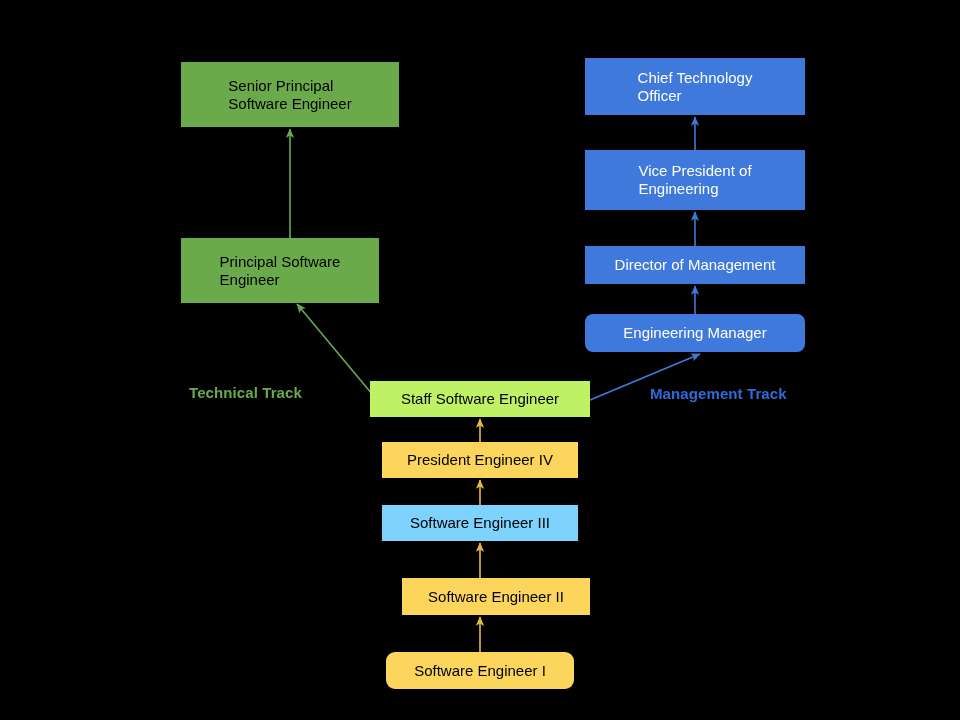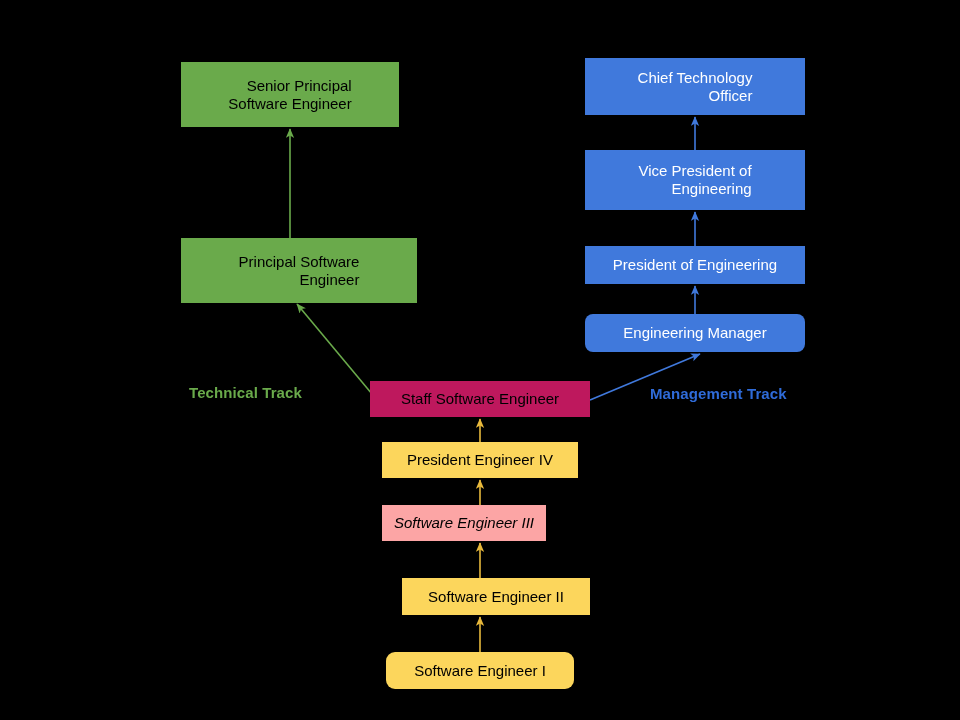--- a/index.html
+++ b/index.html
@@ -26,21 +26,21 @@
     width: 960px;
     height: 720px;
     pointer-events: none;
   }
   .node {
     position: absolute;
     box-sizing: border-box;
     display: flex;
     align-items: center;
     justify-content: center;
-    text-align: right;
+    text-align: left;
     line-height: 1.18;
     font-size: 15px;
     font-family: "Liberation Sans", sans-serif;
     z-index: 2;
   }
   .node-label {
     display: block;
     white-space: pre-line;
     padding: 0 6px;
   }
@@ -83,45 +83,45 @@
         <path d="M 480 578 L 480 543" stroke="#E8B93C" stroke-width="1.6" fill="none" marker-end="url(#arrow-yellow)"></path>
         <path d="M 480 652 L 480 617" stroke="#E8B93C" stroke-width="1.6" fill="none" marker-end="url(#arrow-yellow)"></path>
       </g>
   </svg>
 
   <div id="node-layer">
       <div class="node" style="left: 181px; top: 62px; width: 218px; height: 65px; background: rgb(106, 170, 75); color: rgb(0, 0, 0);">
         <span class="node-label">Senior Principal
 Software Engineer</span>
       </div>
-      <div class="node" style="left: 181px; top: 238px; width: 236px; height: 65px; background: rgb(106, 170, 75); color: rgb(0, 0, 0);">
+      <div class="node" style="left: 181px; top: 238px; width: 198px; height: 65px; background: rgb(106, 170, 75); color: rgb(0, 0, 0);">
         <span class="node-label">Principal Software
 Engineer</span>
       </div>
       <div class="node" style="left: 585px; top: 58px; width: 220px; height: 57px; background: rgb(64, 121, 220); color: rgb(255, 255, 255);">
         <span class="node-label">Chief Technology
 Officer</span>
       </div>
       <div class="node" style="left: 585px; top: 150px; width: 220px; height: 60px; background: rgb(64, 121, 220); color: rgb(255, 255, 255);">
         <span class="node-label">Vice President of
 Engineering</span>
       </div>
       <div class="node" style="left: 585px; top: 246px; width: 220px; height: 38px; background: rgb(64, 121, 220); color: rgb(255, 255, 255);">
-        <span class="node-label">President of Engineering</span>
+        <span class="node-label">Director of Management</span>
       </div>
       <div class="node" style="left: 585px; top: 314px; width: 220px; height: 38px; background: rgb(64, 121, 220); color: rgb(255, 255, 255); border-radius: 8px;">
         <span class="node-label">Engineering Manager</span>
       </div>
-      <div class="node" style="left: 370px; top: 381px; width: 220px; height: 36px; background: #be185d; color: rgb(0, 0, 0);">
+      <div class="node" style="left: 370px; top: 381px; width: 220px; height: 36px; background: #bef264; color: rgb(0, 0, 0);">
         <span class="node-label">Staff Software Engineer</span>
       </div>
       <div class="node" style="left: 382px; top: 442px; width: 196px; height: 36px; background: rgb(252, 214, 92); color: rgb(0, 0, 0);">
         <span class="node-label">President Engineer IV</span>
       </div>
-      <div class="node" style="left: 382px; top: 505px; width: 164px; height: 36px; background: #fca5a5; color: rgb(0, 0, 0); font-style: italic;">
+      <div class="node" style="left: 382px; top: 505px; width: 196px; height: 36px; background: #7dd3fc; color: rgb(0, 0, 0);">
         <span class="node-label">Software Engineer III</span>
       </div>
       <div class="node" style="left: 386px; top: 578px; width: 188px; height: 37px; background: rgb(252, 214, 92); color: rgb(0, 0, 0); margin-left: 16px;">
         <span class="node-label">Software Engineer II</span>
       </div>
       <div class="node" style="left: 386px; top: 652px; width: 188px; height: 37px; background: rgb(252, 214, 92); color: rgb(0, 0, 0); border-radius: 9px;">
         <span class="node-label">Software Engineer I</span>
       </div>
     </div>
   <div id="track-label-layer">

